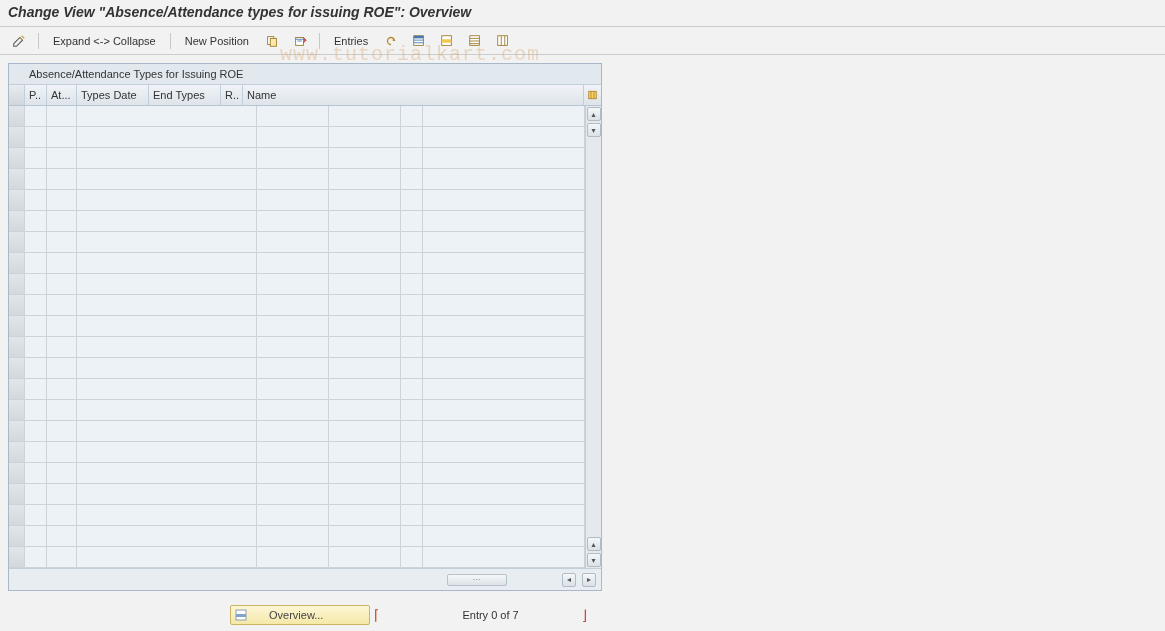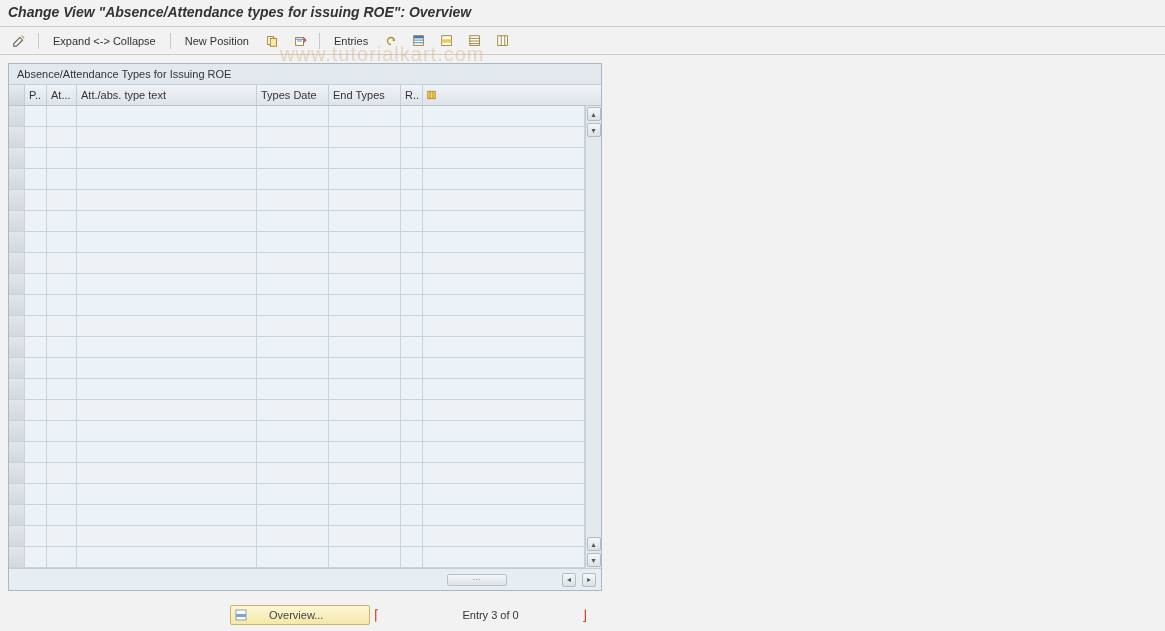--- a/index.html
+++ b/index.html
@@ -56,21 +56,21 @@
       padding: 8px;
     }
     .grid-container {
       background: #e9eef3;
       border: 1px solid #a8b8c8;
       width: 594px;
     }
     .grid-title {
       background: #e1e8ee;
       border-bottom: 1px solid #c2cfd9;
-      padding: 4px 8px;
+      padding: 4px 20px;
       color: #333;
       font-size: 11px;
     }
     .grid-header {
       display: flex;
       background: linear-gradient(#f0f3f7, #dde4ea);
       border-bottom: 1px solid #b8c4cf;
       height: 21px;
       align-items: stretch;
     }
@@ -173,21 +173,21 @@
     .entry-text {
       margin-left: 80px;
       color:#333;
     }
     .watermark {
       position:absolute;
       top: 43px; left: 280px;
       font-size: 20px;
       color: rgba(215,170,120,0.4);
       pointer-events:none;
-      font-family: Liberation Sans, sans-serif;
+      font-family: Liberation Mono, monospace;
       letter-spacing: 1px;
     }
   </style>
 </head>
 <body>
 
 <div class="title-bar">
   <div class="title-text">Change View "Absence/Attendance types for issuing ROE": Overview</div>
 </div>
 
@@ -256,24 +256,24 @@
   </span>
 </div>
 
 <div class="main-area">
   <div class="grid-container">
     <div class="grid-title">Absence/Attendance Types for Issuing ROE</div>
     <div class="grid-header">
       <div class="hcell sel" style="width:16px"></div>
       <div class="hcell" style="width:22px">P..</div>
       <div class="hcell" style="width:30px">At...</div>
-      <div class="hcell" style="width:180px">Att./abs. type text</div>
       <div class="hcell" style="width:72px">Types Date</div>
       <div class="hcell" style="width:72px">End Types</div>
       <div class="hcell" style="width:22px">R..</div>
+      <div class="hcell" style="flex:1">Name</div>
       <div class="hcell cfg" style="width:17px;border-right:none">
         <svg width="12" height="12" viewBox="0 0 12 12">
             <rect x="1" y="1" width="10" height="10" fill="#f7d267" stroke="#a87c1f"></rect>
             <line x1="4" y1="1" x2="4" y2="11" stroke="#a87c1f"></line>
             <line x1="8" y1="1" x2="8" y2="11" stroke="#a87c1f"></line>
           </svg>
       </div>
     </div>
     <div class="grid-body">
       <div class="grid-rows" id="grid-rows">
@@ -521,17 +521,17 @@
   <div class="position-btn">
     <span class="pbi">
       <svg width="12" height="12" viewBox="0 0 12 12">
           <rect x="1" y="1" width="10" height="10" fill="#fff" stroke="#8aa0b8"></rect>
           <rect x="1" y="5" width="10" height="3" fill="#7fa5cc"></rect>
         </svg>
     </span>
     <span>Overview...</span>
   </div>
   <span class="bracket">⌈</span>
-  <span class="entry-text">Entry 3 of 0</span>
+  <span class="entry-text">Entry 0 of 7</span>
   <span class="bracket" style="margin-left:60px">⌋</span>
 </div>
 
 <div class="watermark">www.tutorialkart.com</div>
 
 </body></html>

